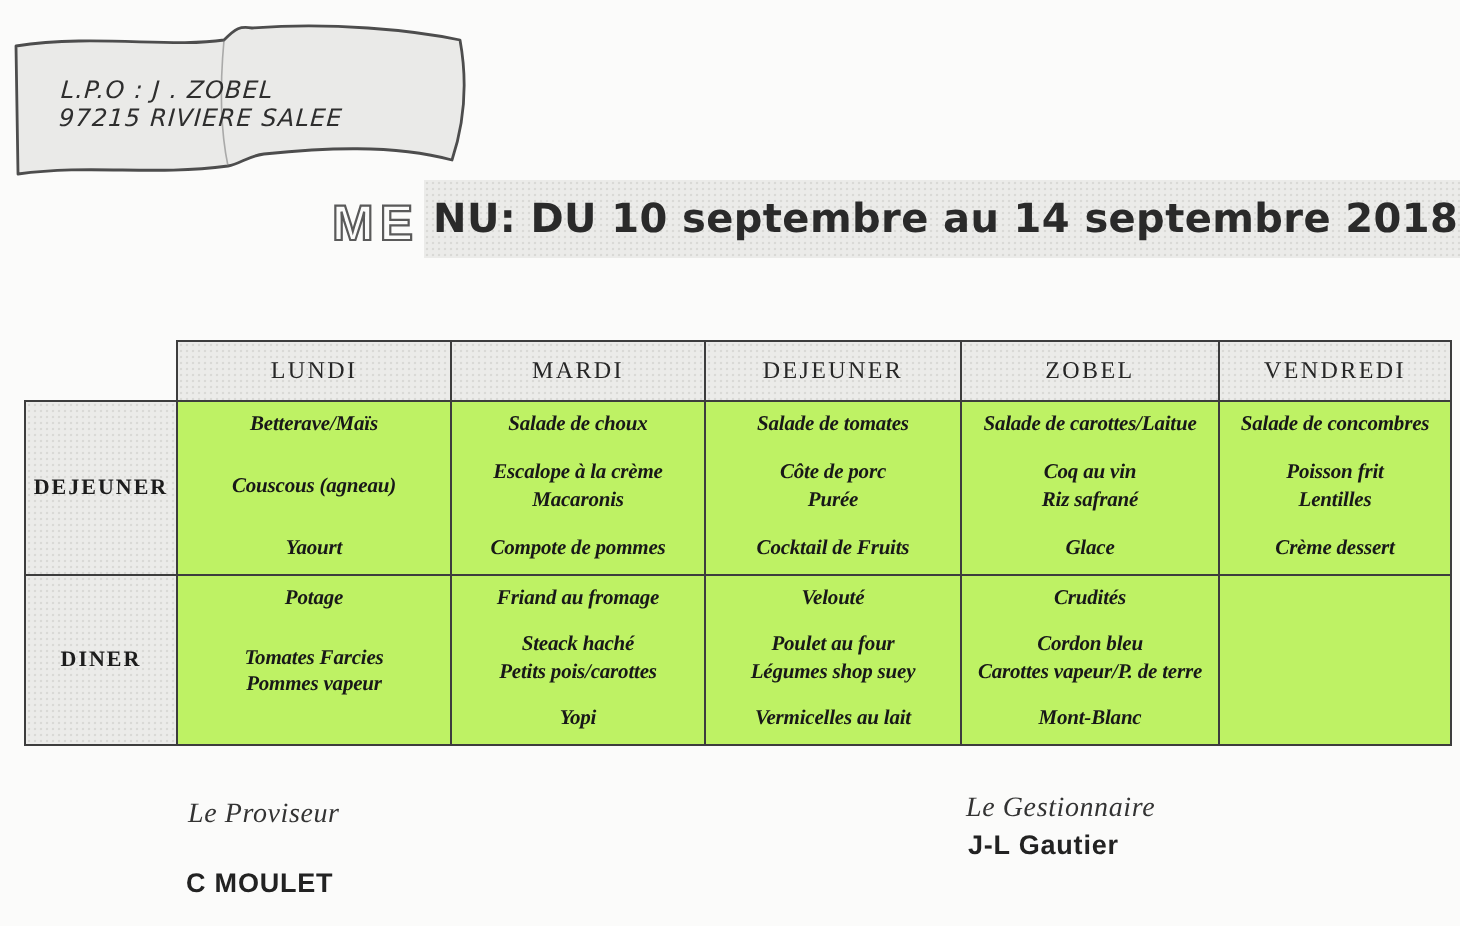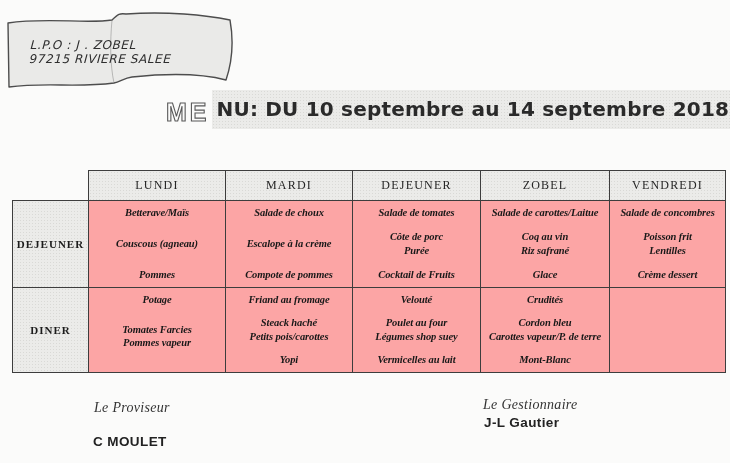--- a/index.html
+++ b/index.html
@@ -65,21 +65,21 @@
     font-family:"Liberation Serif", serif;
     font-size:12px;letter-spacing:1.2px;color:#262626;
   }
   .rowlabel{
     display:flex;align-items:center;justify-content:center;
     font-family:"Liberation Serif", serif;font-weight:bold;
     font-size:11px;letter-spacing:1px;color:#1c1c1c;
   }
   .menucell{
     display:flex;flex-direction:column;justify-content:space-between;
-    padding:5px 1px 6px;background:#fca5a5;
+    padding:5px 1px 6px;background:#bef264;
   }
   .group{display:flex;flex-direction:column;}
   .line{
     font-family:"Liberation Serif", serif;
     font-weight:bold;font-style:italic;
     font-size:10.5px;line-height:13.5px;letter-spacing:-0.1px;
     text-align:center;color:#181818;white-space:nowrap;
   }
   
   .sig-role{
@@ -129,29 +129,30 @@
       <div class="cell bordered head shadebg col-last">VENDREDI</div>
       <div class="cell bordered rowlabel shadebg">DEJEUNER</div>
       <div class="cell bordered menucell">
         <div class="group">
           <div class="line">Betterave/Maïs</div>
         </div>
         <div class="group">
           <div class="line">Couscous (agneau)</div>
         </div>
         <div class="group">
-          <div class="line">Pommes</div>
+          <div class="line">Yaourt</div>
         </div>
       </div>
       <div class="cell bordered menucell">
         <div class="group">
           <div class="line">Salade de choux</div>
         </div>
         <div class="group">
           <div class="line">Escalope à la crème</div>
+          <div class="line">Macaronis</div>
         </div>
         <div class="group">
           <div class="line">Compote de pommes</div>
         </div>
       </div>
       <div class="cell bordered menucell">
         <div class="group">
           <div class="line">Salade de tomates</div>
         </div>
         <div class="group">

